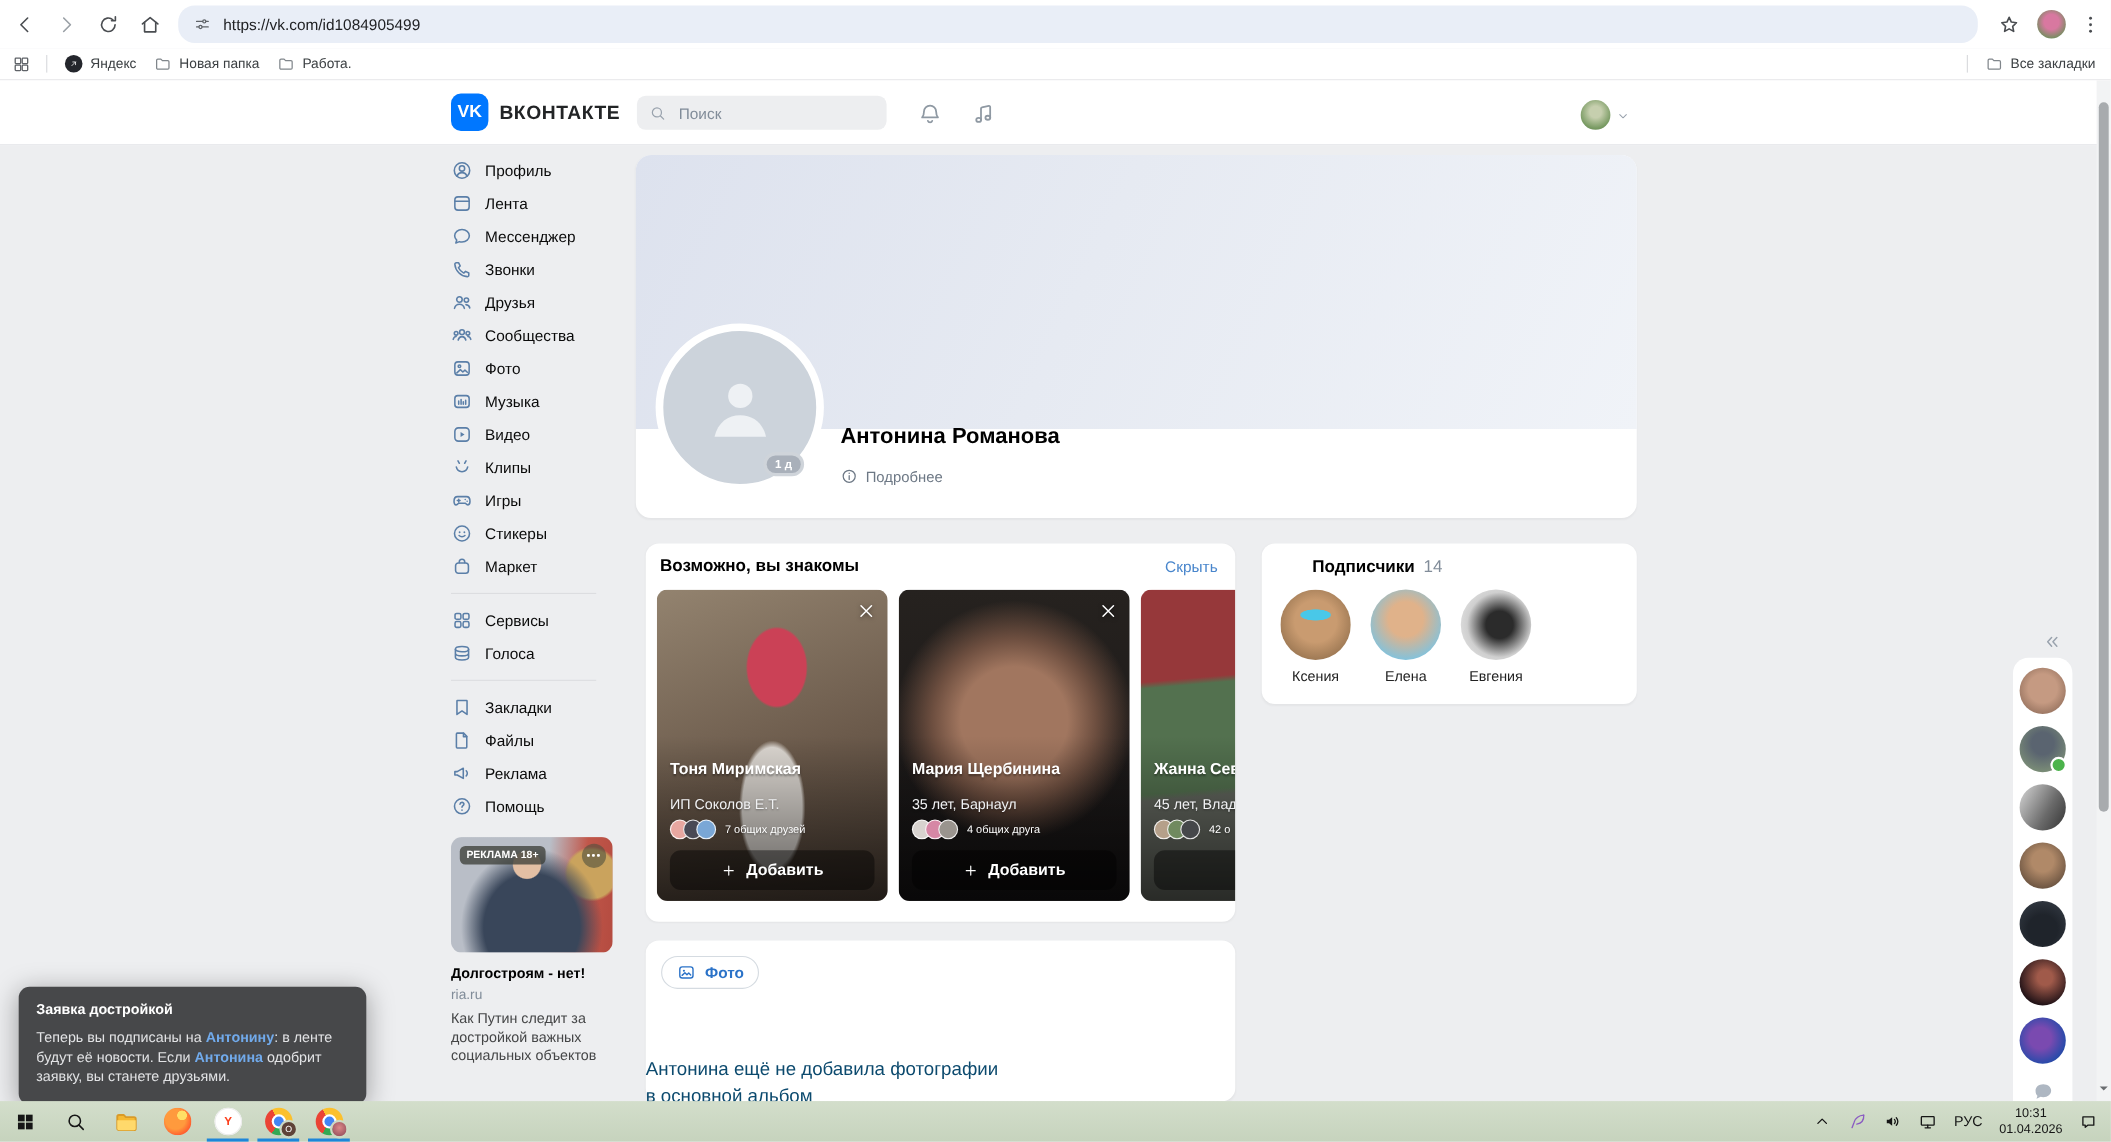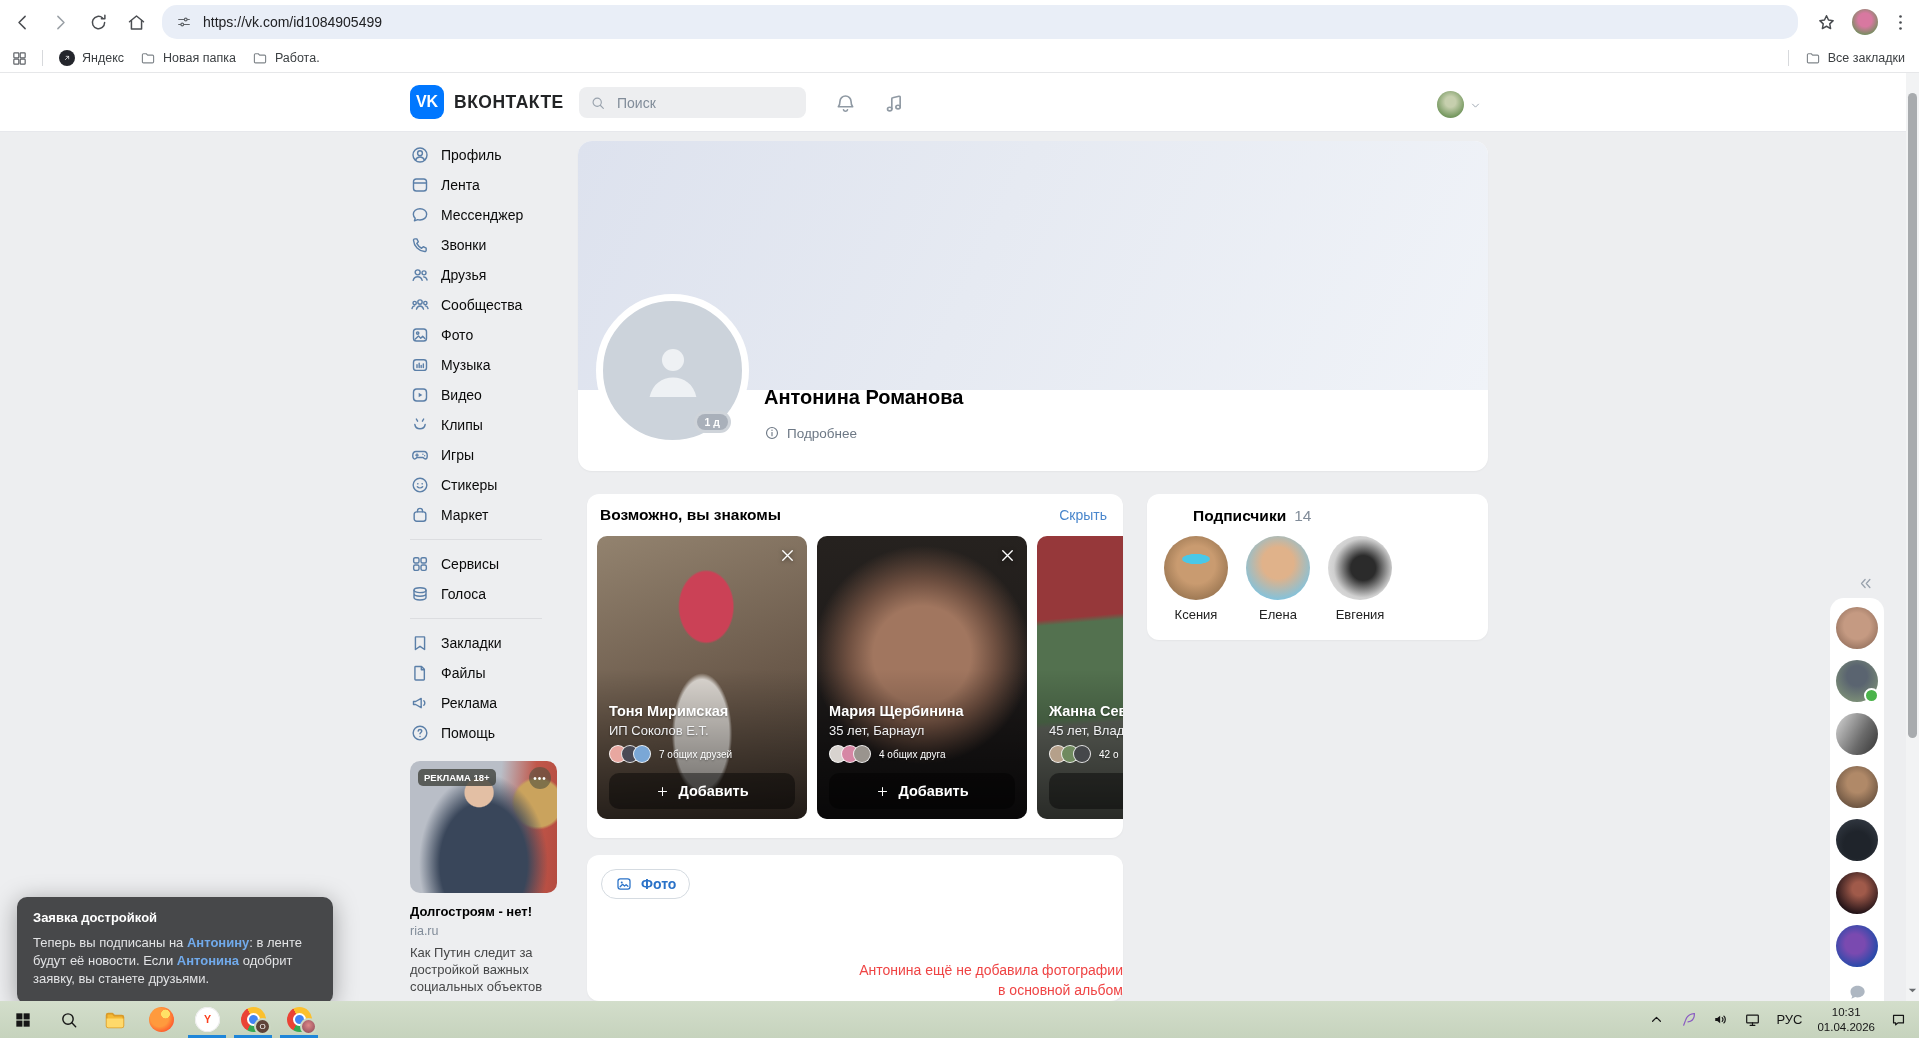--- a/index.html
+++ b/index.html
@@ -42,21 +42,21 @@
   .vkchev{position:absolute;left:1469px;top:26px;width:13px;height:13px;color:#99a2ad;}
 
   
   .sidenav{position:absolute;left:410px;top:140px;width:165px;}
   .sbi{height:30px;display:flex;align-items:center;gap:11px;font-size:14px;color:#0a0a0a;cursor:pointer;}
   .sbi [data-icon]{width:20px;height:20px;color:#5b7fa8;}
   .sbdiv{height:1px;background:#dcdde0;margin:9px 0;width:132px;}
 
   
   .adblock{position:absolute;left:410px;top:761px;width:147px;}
-  .adimg{width:147px;height:132px;border-radius:10px;position:relative;
+  .adimg{width:147px;height:105px;border-radius:10px;position:relative;
     background:
       radial-gradient(circle at 47% 24%,#e3bfa4 0 11%,transparent 12%),
       radial-gradient(ellipse at 50% 78%,#39465a 0 42%,transparent 62%),
       radial-gradient(circle at 87% 32%,#caa35d 0 15%,transparent 17%),
       linear-gradient(95deg,#b9bec7 0 58%,#c1574a 80%,#b44b40 100%);}
   .adbadge{position:absolute;top:8px;left:8px;background:rgba(62,64,58,.78);color:#fff;font-size:9.5px;font-weight:700;padding:3px 6px;border-radius:5px;}
   .addots{position:absolute;top:6px;right:6px;width:22px;height:22px;border-radius:50%;background:rgba(78,80,62,.6);color:#fff;display:flex;align-items:center;justify-content:center;font-size:10px;letter-spacing:1px;}
   .adtitle{margin-top:11px;font-weight:700;font-size:13px;color:#000;}
   .adsrc{margin-top:5px;font-size:12.5px;color:#818c99;}
   .adtext{margin-top:7px;font-size:13px;color:#454647;line-height:1.3;}
@@ -91,21 +91,21 @@
   .c2{background:
       radial-gradient(circle at 50% 42%,#a1765f 0 25%,#6e4f40 38%,transparent 56%),
       linear-gradient(#26221f,#151314);}
   .c3{background:
       radial-gradient(circle at 88% 6%,#9d8cc9 0 11%,transparent 13%),
       linear-gradient(175deg,#96383a 0 28%,#53714f 30% 62%,#62665e 64% 100%);}
   .cardgrad{position:absolute;left:0;right:0;bottom:0;height:150px;background:linear-gradient(transparent,rgba(0,0,0,.58));}
   .cardclose{position:absolute;top:10px;right:10px;width:19px;height:19px;color:#fff;cursor:pointer;filter:drop-shadow(0 1px 2px rgba(0,0,0,.5));}
   .cardinfo{position:absolute;left:12px;right:12px;bottom:10px;}
   .cardname{font-size:14.5px;font-weight:700;color:#fff;text-shadow:0 1px 2px rgba(0,0,0,.4);}
-  .cardsub{font-size:13px;color:#f0f1f3;margin-top:4px;text-shadow:0 1px 2px rgba(0,0,0,.4);}
+  .cardsub{font-size:13px;color:#f0f1f3;margin-top:15px;text-shadow:0 1px 2px rgba(0,0,0,.4);}
   .cardmutual{display:flex;align-items:center;margin-top:7px;font-size:10px;color:#fff;text-shadow:0 1px 2px rgba(0,0,0,.4);}
   .mav{width:16px;height:16px;border-radius:50%;border:1px solid rgba(255,255,255,.85);margin-right:-6px;}
   .mav:nth-of-type(3){margin-right:8px;}
   .m1a{background:#e8a7a0;} .m1b{background:#4a4a55;} .m1c{background:#7aa7d6;}
   .m2a{background:#d8d3cf;} .m2b{background:#d687a5;} .m2c{background:#9a948e;}
   .m3a{background:#b5a08a;} .m3b{background:#708a5f;} .m3c{background:#45474a;}
   .addbtn{margin-top:10px;height:36px;border-radius:10px;background:rgba(0,0,0,.42);display:flex;align-items:center;justify-content:center;gap:8px;color:#fff;font-size:14.5px;font-weight:600;cursor:pointer;}
   .addbtn [data-icon]{width:15px;height:15px;}
 
   
@@ -117,21 +117,21 @@
   .folitem{width:66px;text-align:center;font-size:13px;color:#222;cursor:pointer;}
   .folav{width:64px;height:64px;border-radius:50%;margin:0 auto 7px;}
   .f1{background:radial-gradient(ellipse 22px 8px at 50% 36%,#49c8e8 0 60%,transparent 66%),radial-gradient(circle at 50% 45%,#c99b70 0 40%,#7d5f3f);}
   .f2{background:radial-gradient(circle at 50% 42%,#e0b28a 0 32%,#7ec3e0 78%);}
   .f3{background:radial-gradient(circle at 55% 50%,#2b2b2b 0 26%,#cfcfcf 62%,#efefef);}
 
   
   .phcard{position:absolute;left:587px;top:855px;width:536px;height:146px;background:#fff;border-radius:12px;box-shadow:0 1px 2px rgba(0,0,0,.04);}
   .chip{position:absolute;left:14px;top:14px;height:30px;padding:0 13px;border:1px solid #d5dbe1;border-radius:16px;background:#fff;display:flex;align-items:center;gap:8px;color:#2a72c8;font-size:14px;font-weight:600;cursor:pointer;box-sizing:border-box;}
   .chip [data-icon]{width:18px;height:18px;}
-  .phempty{position:absolute;left:0;right:0;top:105px;text-align:right;font-size:14px;color:#ef4444;line-height:1.45;}
+  .phempty{position:absolute;left:0;right:0;top:105px;text-align:left;font-size:17px;color:#0c4a6e;line-height:1.45;}
 
   
   .toast{position:absolute;left:17px;top:897px;width:316px;background:#47484a;border-radius:10px;padding:13px 16px 15px;box-sizing:border-box;box-shadow:0 4px 24px rgba(0,0,0,.35);}
   .toasttitle{color:#fff;font-weight:700;font-size:13px;}
   .toastbody{margin-top:9px;color:#e2e3e5;font-size:13px;line-height:1.4;}
   .toastlink{color:#71aaeb;font-weight:600;cursor:pointer;}
 
   
   .collapse{position:absolute;left:1856px;top:574px;width:19px;height:19px;color:#99a2ad;cursor:pointer;}
   .rail{position:absolute;left:1830px;top:598px;width:54px;height:403px;background:#fff;border-radius:14px 14px 0 0;display:flex;flex-direction:column;align-items:center;padding-top:9px;gap:11px;box-sizing:border-box;}

